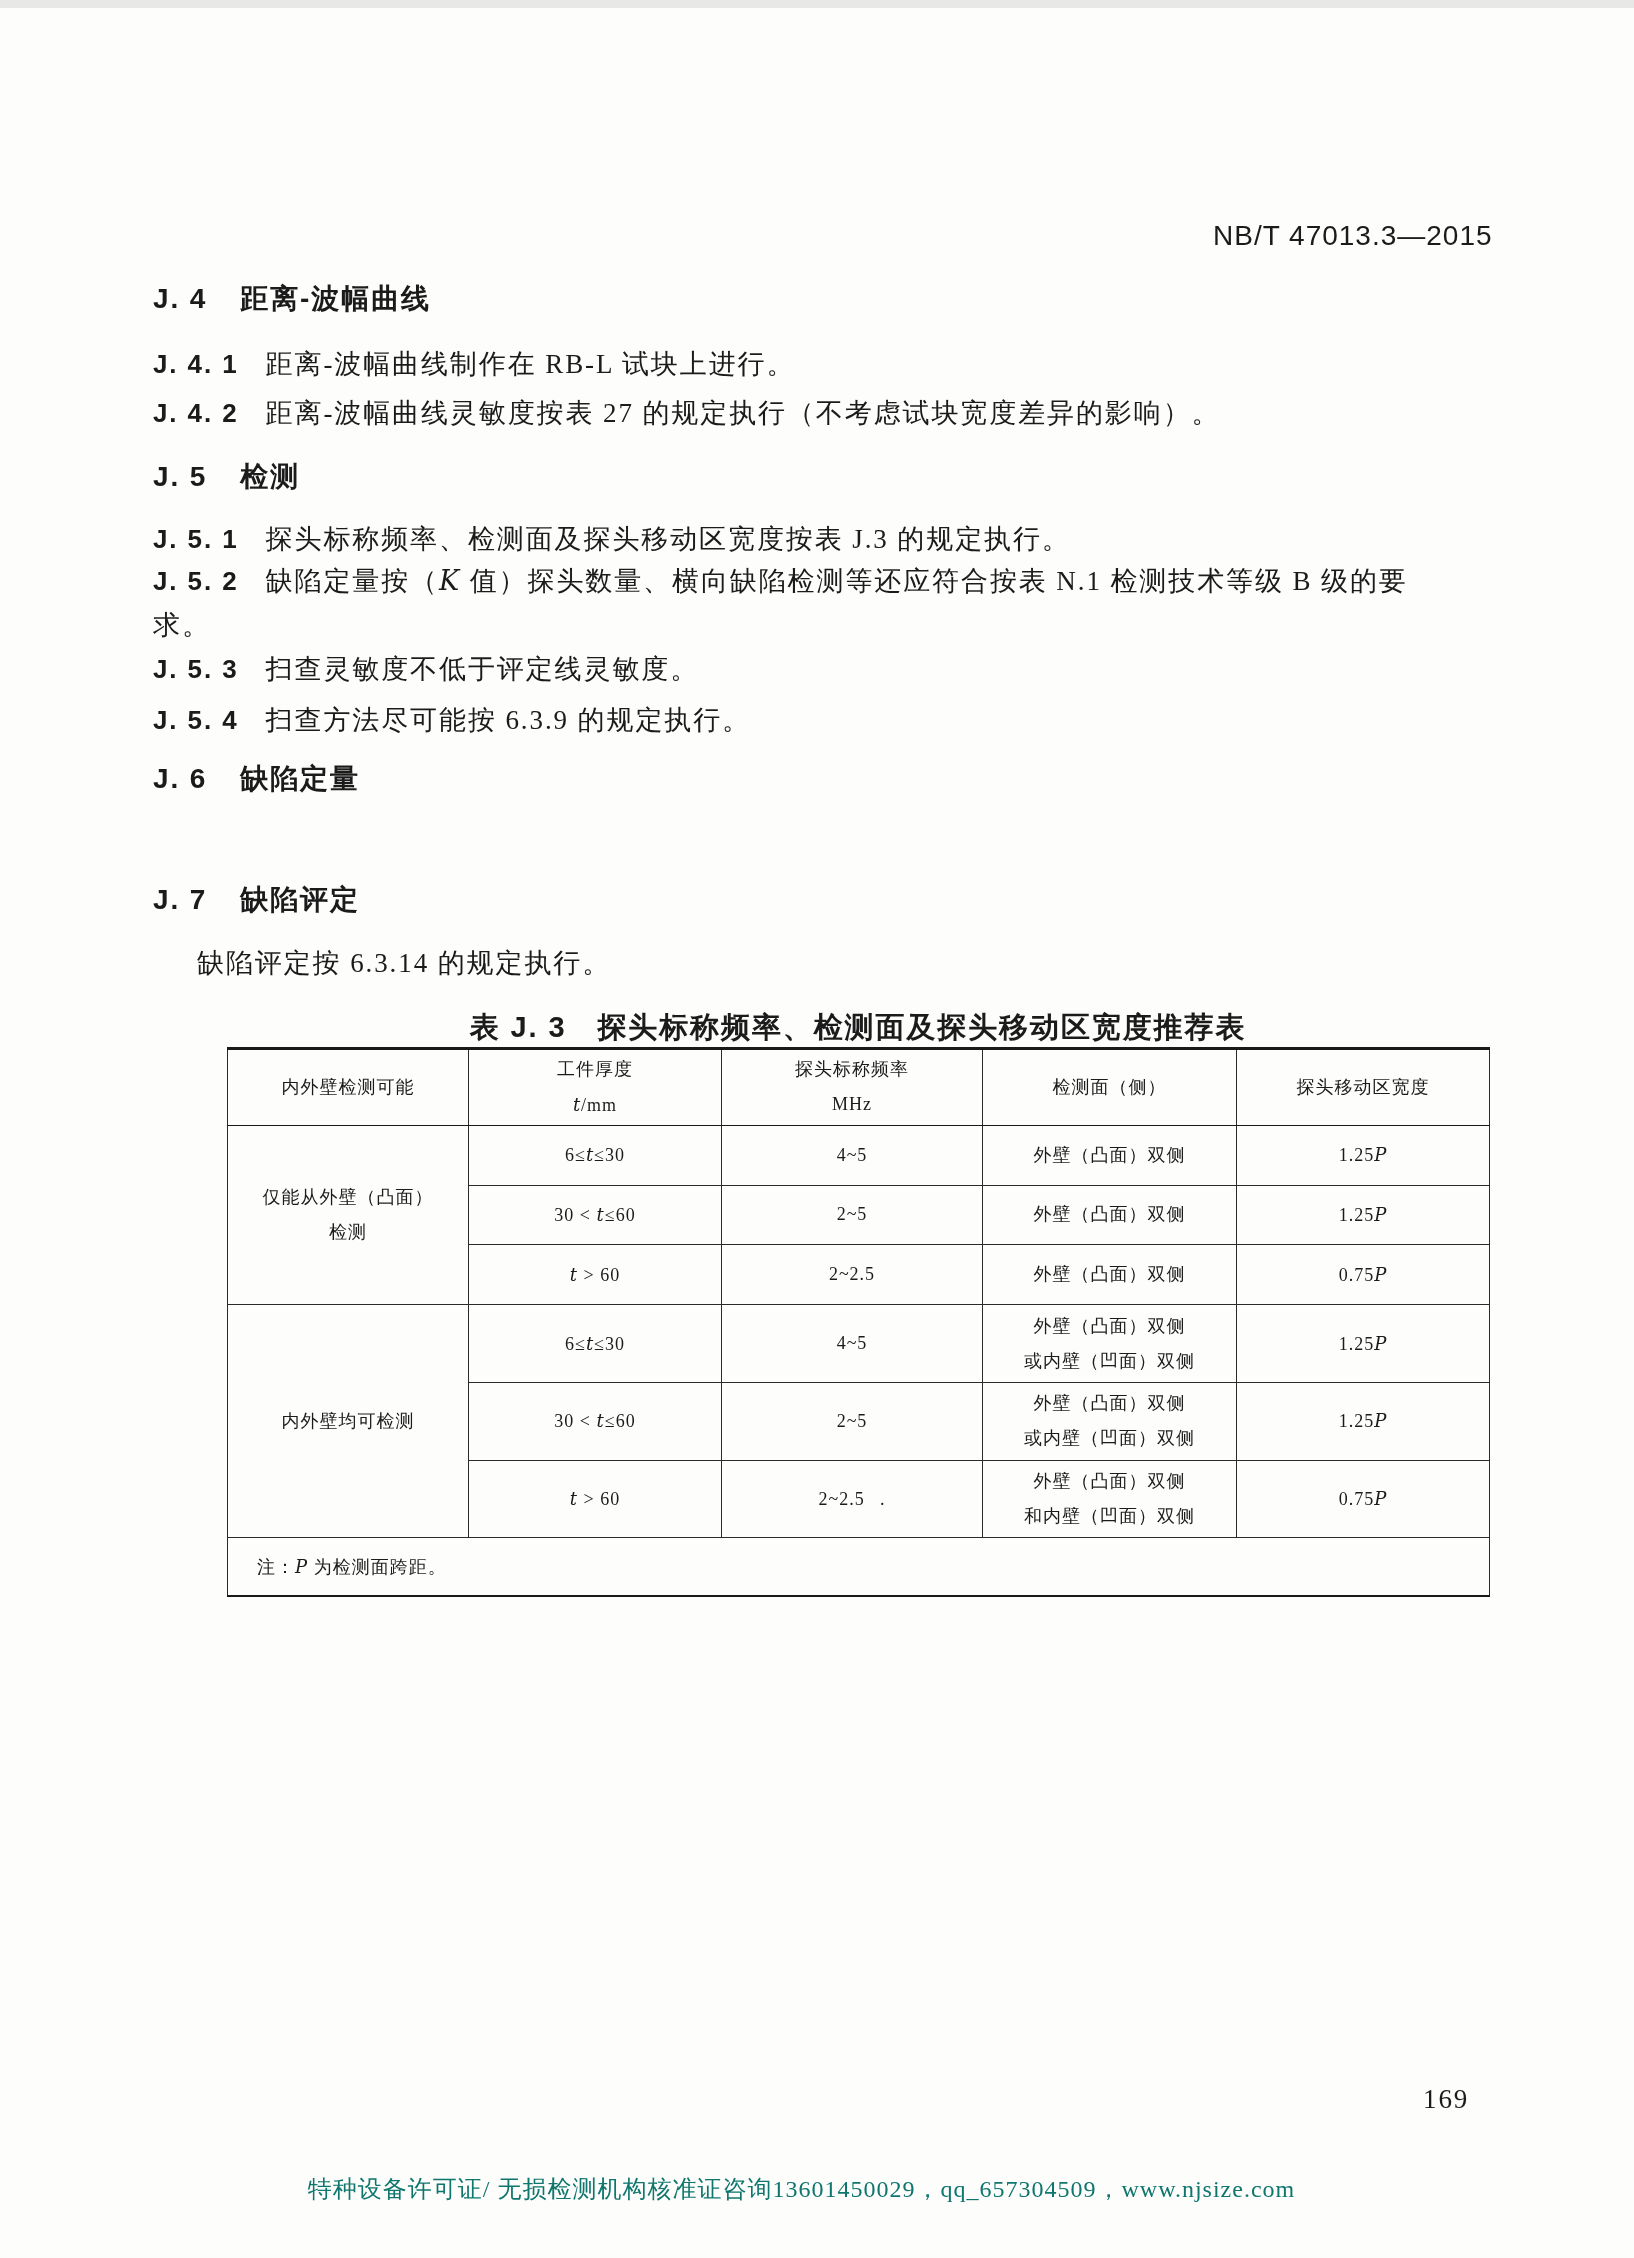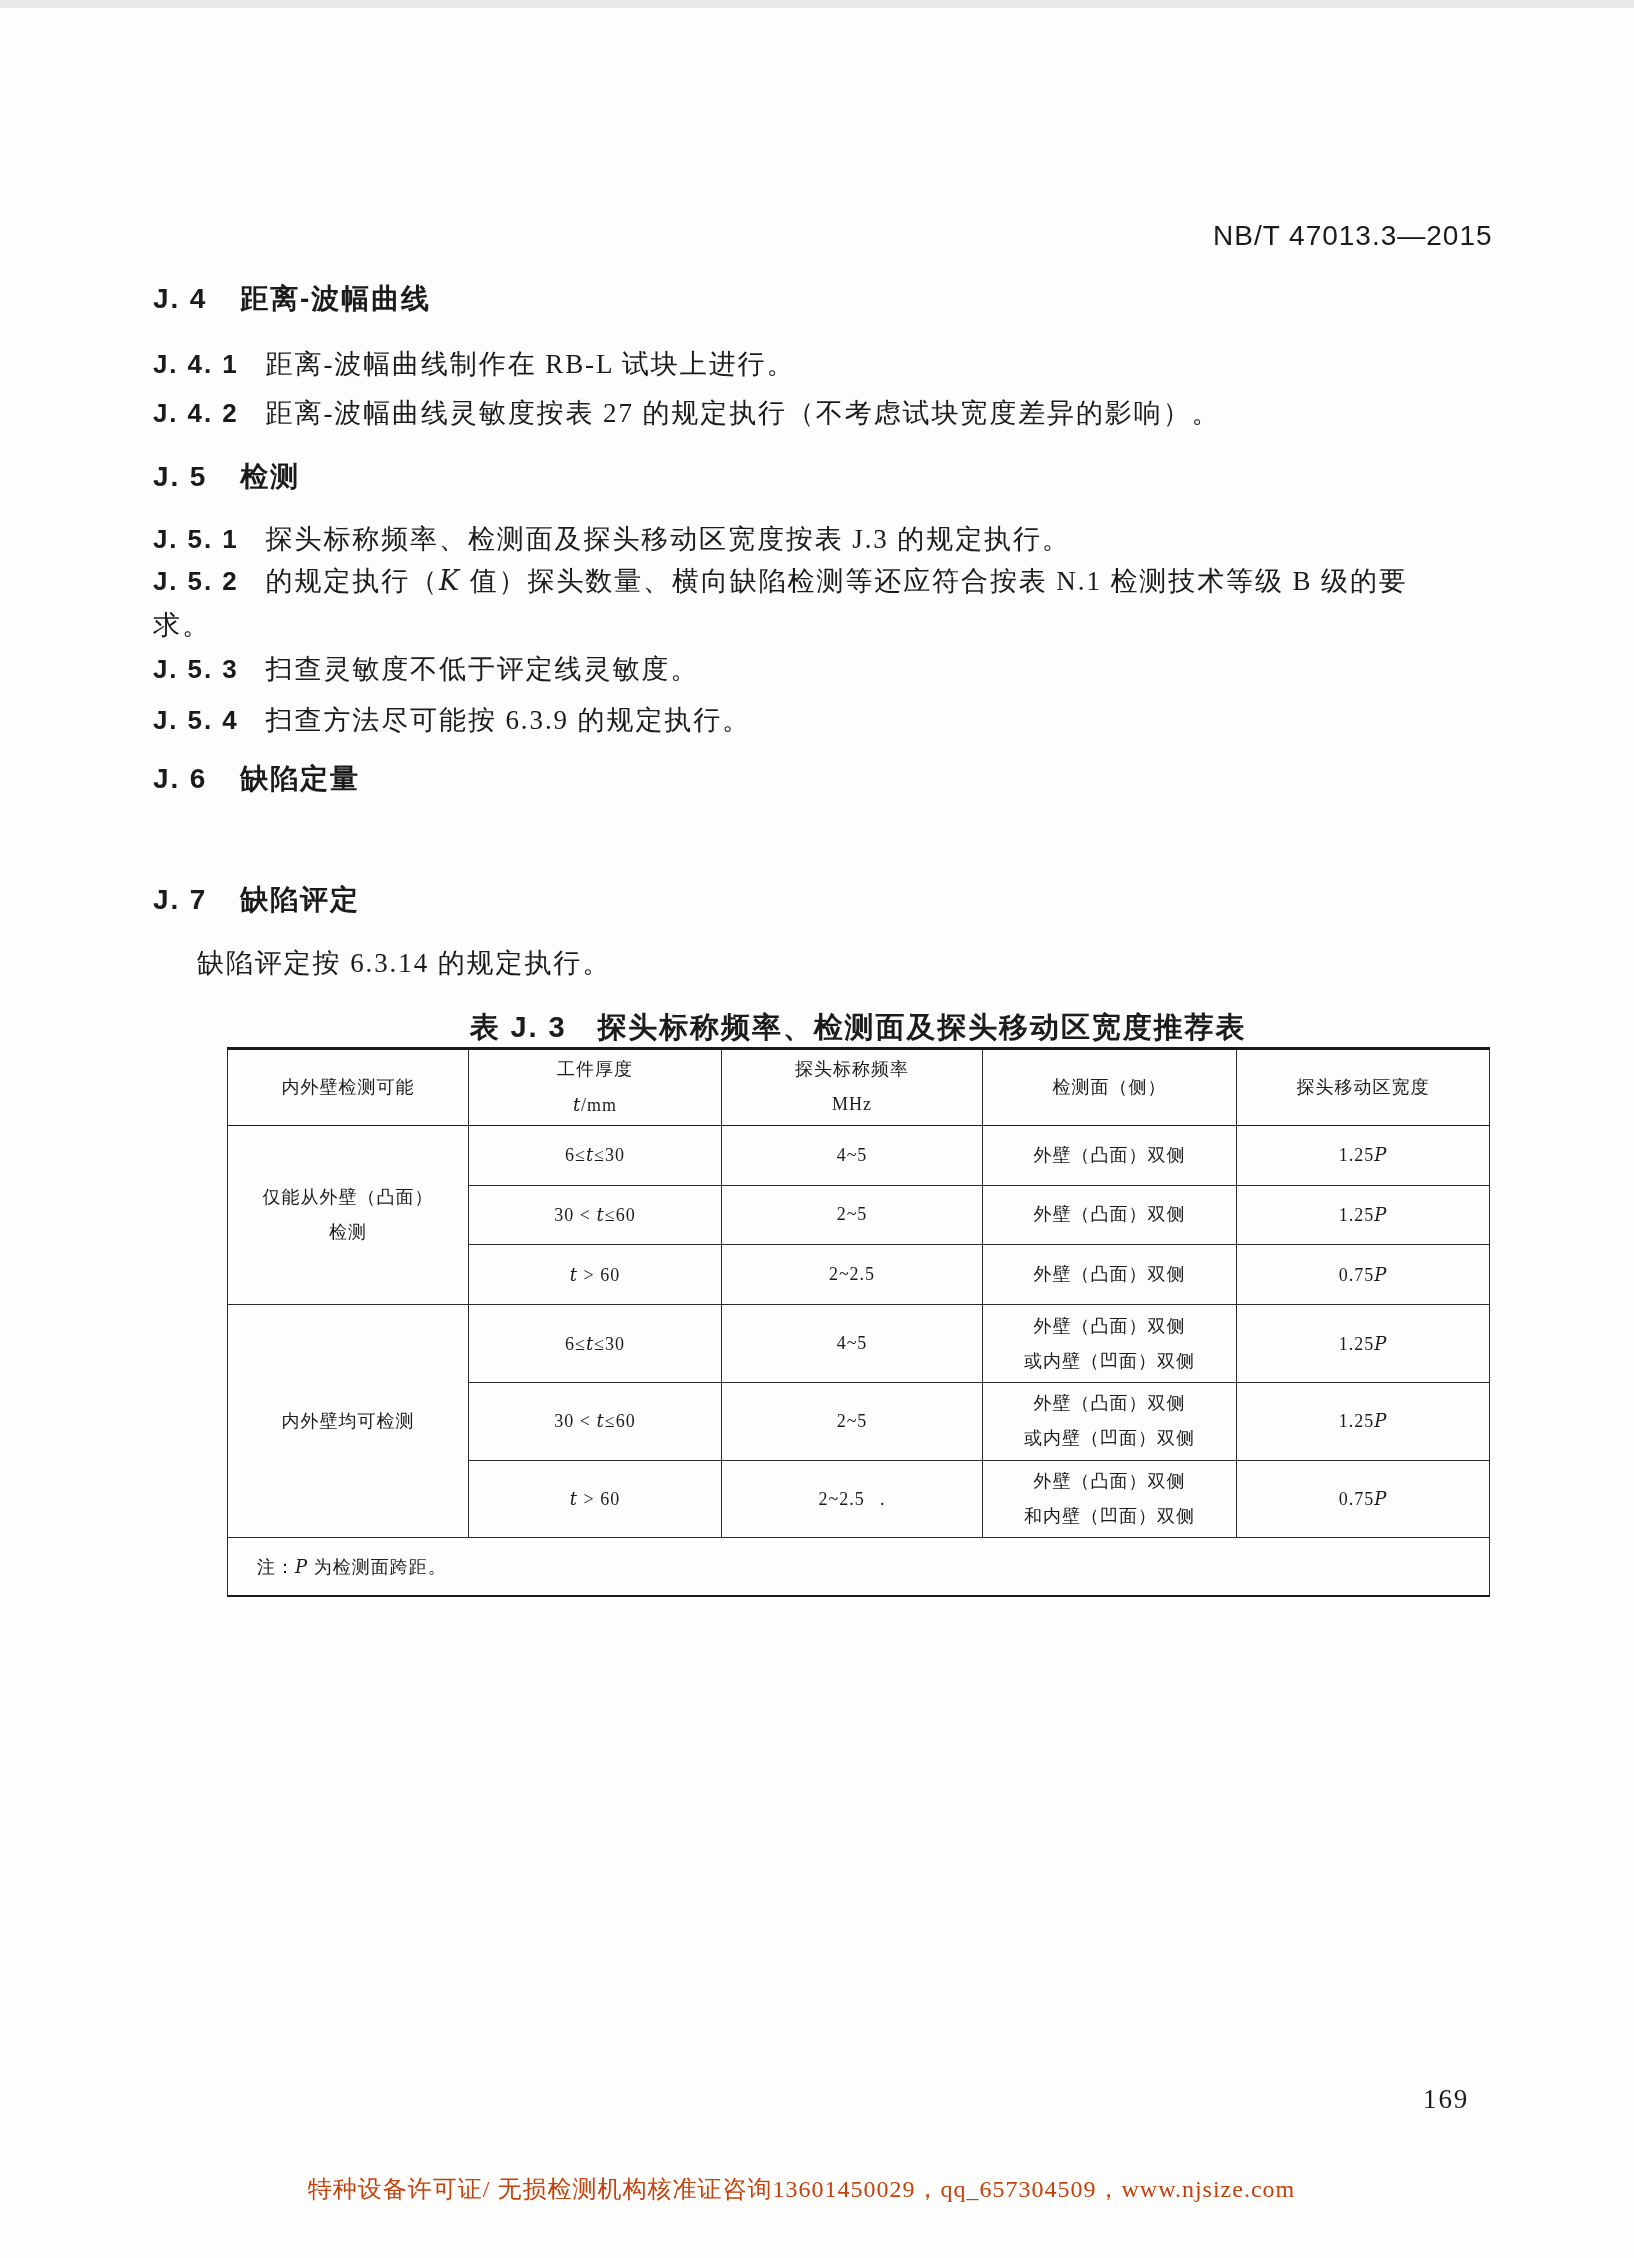--- a/index.html
+++ b/index.html
@@ -59,21 +59,21 @@
   tr.note-row td{
     border-top:1.9px solid #1a1a1a;height:53px;
     text-align:left;padding-left:29px;
   }
   .pageno{
     position:absolute;top:2076px;left:1423px;
     font-size:27px;letter-spacing:1.9px;
   }
   .footer{
     position:absolute;top:2165px;left:0;width:1603px;
-    text-align:center;font-size:24px;letter-spacing:1px;color:#c2410c;
+    text-align:center;font-size:24px;letter-spacing:1px;color:#0f766e;
     white-space:nowrap;
   }
 </style>
 </head>
 <body>
 
 <div class="page">
 
   <div class="doc-code">NB/T 47013.3—2015</div>
 
@@ -92,21 +92,21 @@
   <div class="h" style="top:450px;">
     <span class="hl">J. 5</span><span>检测</span>
   </div>
 
   <div class="p" style="top:509px;">
     <span class="pl">J. 5. 1</span><span>探头标称频率、检测面及探头移动区宽度按表 J.3 的规定执行。</span>
   </div>
 
   <div class="p" style="top:551px;">
     <div>
-      <span class="pl">J. 5. 2</span><span>的规定执行（</span><span class="v">K</span><span> 值）探头数量、横向缺陷检测等还应符合按表 N.1 检测技术等级 B 级的要</span>
+      <span class="pl">J. 5. 2</span><span>缺陷定量按（</span><span class="v">K</span><span> 值）探头数量、横向缺陷检测等还应符合按表 N.1 检测技术等级 B 级的要</span>
     </div>
     <div>求。</div>
   </div>
 
   <div class="p" style="top:639px;">
     <span class="pl">J. 5. 3</span><span>扫查灵敏度不低于评定线灵敏度。</span>
   </div>
 
   <div class="p" style="top:690px;">
     <span class="pl">J. 5. 4</span><span>扫查方法尽可能按 6.3.9 的规定执行。</span>

